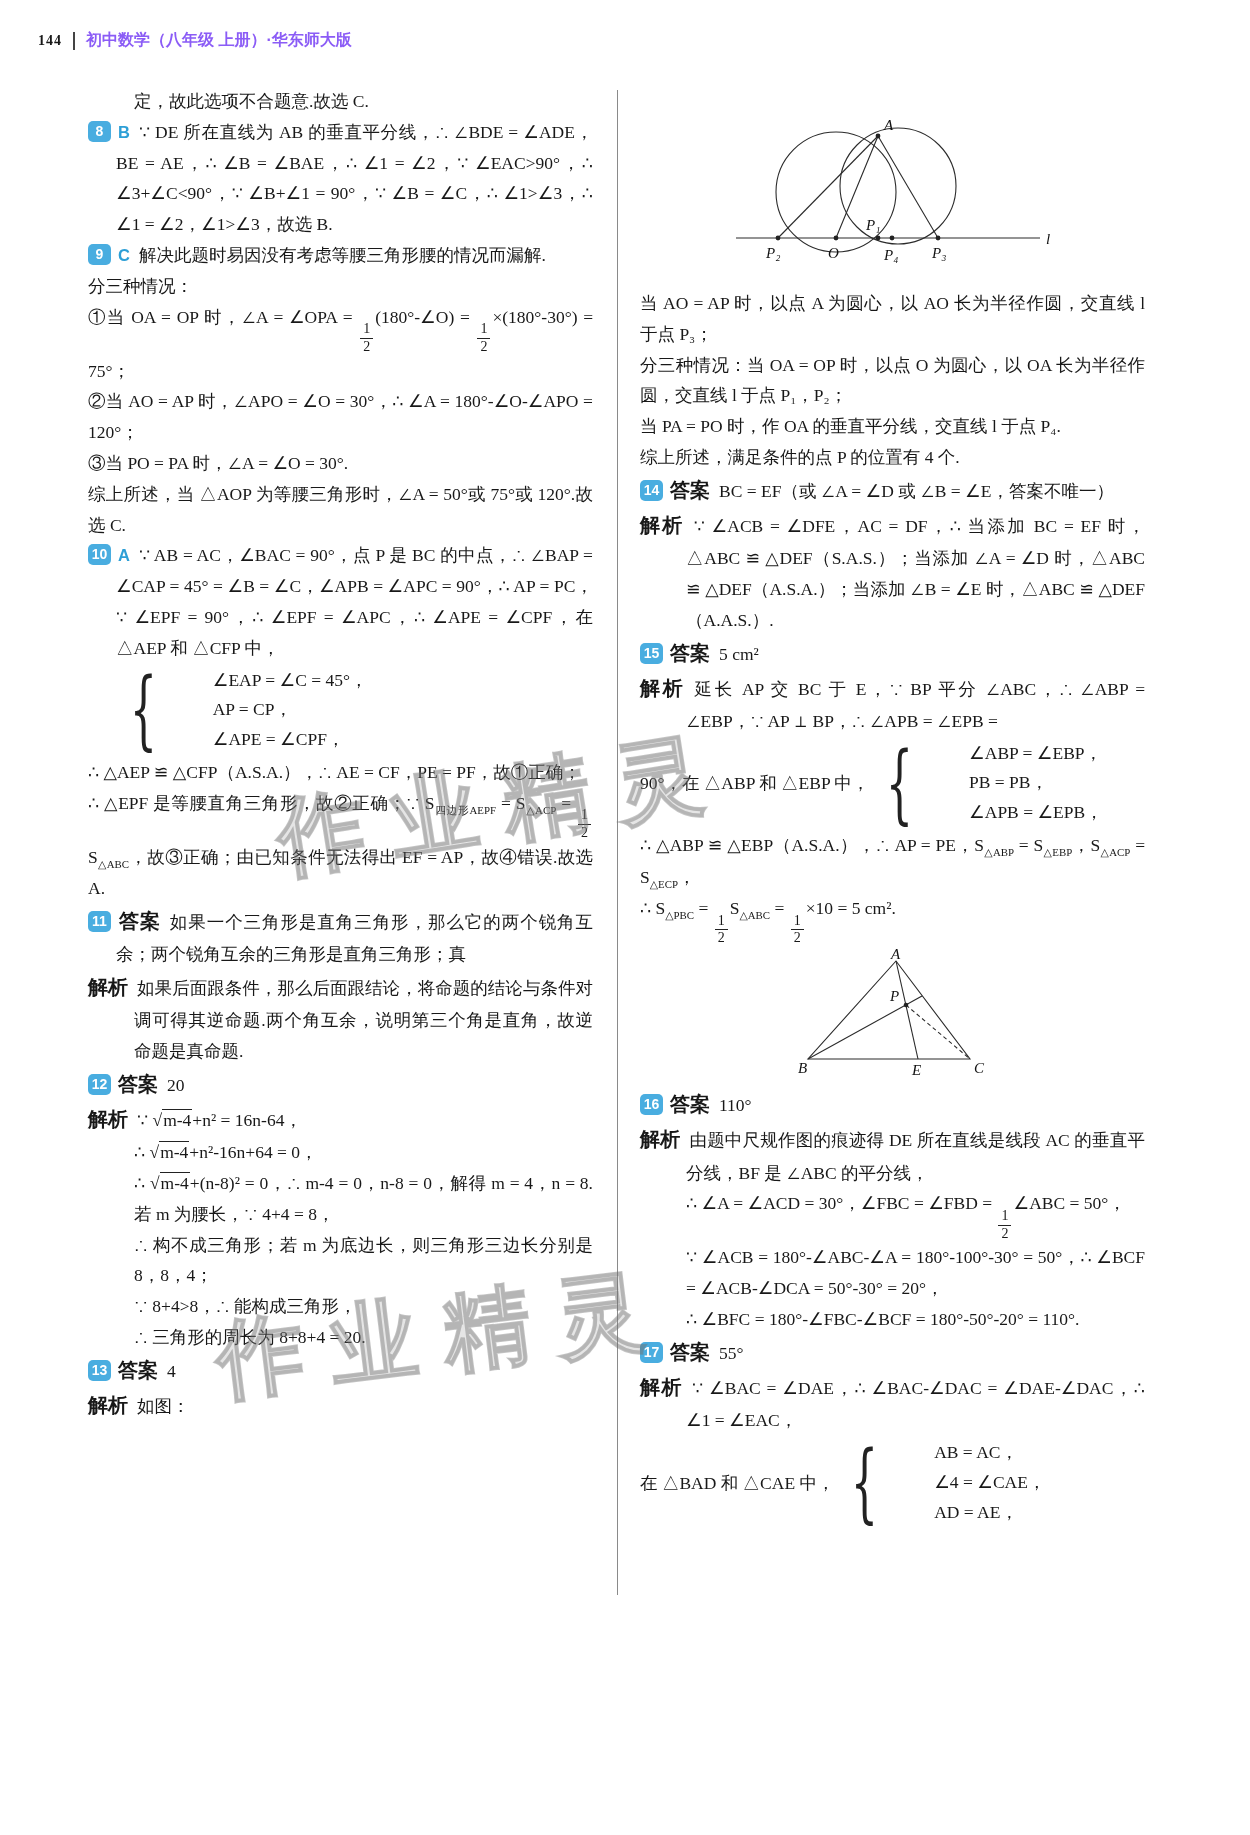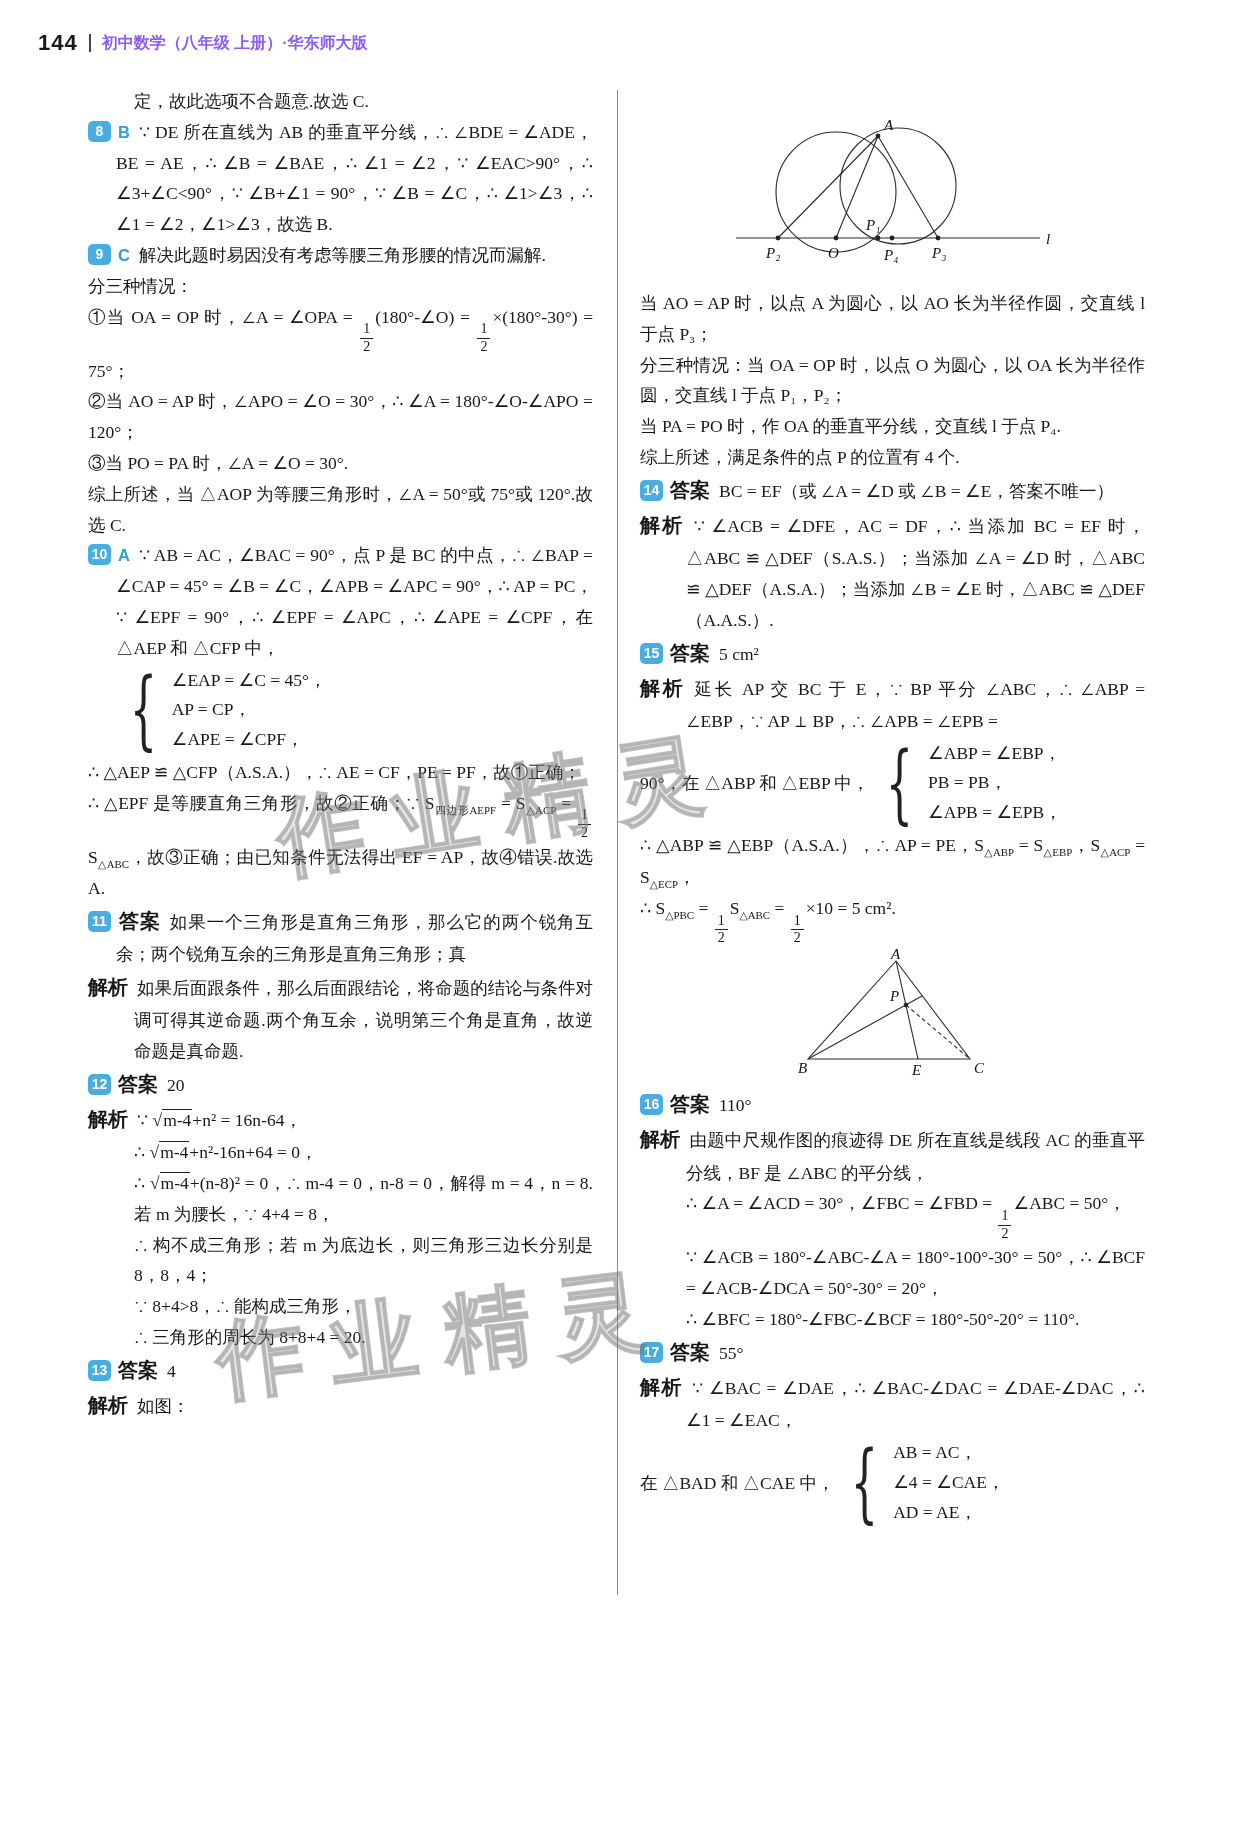--- a/index.html
+++ b/index.html
@@ -3,21 +3,21 @@
 <meta charset="utf-8">
 <style>
   * { box-sizing: border-box; margin: 0; padding: 0; }
   body { background:#e8e8e8; }
   .page{
     position:relative; width:1250px; height:1835px; background:#ffffff;
     overflow:hidden; font-family:"Liberation Serif", serif; color:#181818;
     margin:0 auto;
   }
   .header{ position:absolute; top:30px; left:38px; display:flex; align-items:center; }
-  .pagenum{ font-family:Liberation Sans, sans-serif; font-weight:bold; font-size:22px; letter-spacing:1px; }
+  .pagenum{ font-family:Liberation Serif, serif; font-weight:bold; font-size:14px; letter-spacing:1px; }
   .hdr-sep{ width:2px; height:18px; background:#444; margin:0 11px; }
   .booktitle{ font-family:"Liberation Sans",sans-serif; font-weight:bold; font-size:16px; color:#8b5cf6; }
 
   .columns{ position:absolute; top:86px; left:88px; display:flex; }
   .col{ width:505px; }
   .vdivider{ width:1px; background:#8a8a8a; margin:4px 22px 0 24px; height:1505px; }
 
   .para{ font-size:17.5px; line-height:1.76; text-align:justify; }
   .item{ padding-left:28px; text-indent:-28px; }
   .ind{ padding-left:46px; }
@@ -32,21 +32,21 @@
   .choice{ color:#2d9fd6; font-family:"Liberation Sans",sans-serif; font-weight:bold; font-size:16.5px; margin-right:9px; }
   .lbl{ font-family:"Liberation Sans",sans-serif; font-weight:bold; font-size:20px; margin-right:9px; }
 
   .cases{ display:flex; align-items:center; margin:2px 0 2px 28px; font-size:17.5px; }
   .cases.withpre{ margin-left:0; }
   .cases-pre{ margin-right:3px; }
   .brace{
     display:inline-block; font-family:"DejaVu Serif",serif; font-size:86px; line-height:0.95;
     transform:scaleX(0.5); transform-origin:center; color:#222; margin-right:1px; font-weight:400;
   }
-  .cases-lines{ display:inline-flex; flex-direction:column; }
+  .cases-lines{ display:inline-flex; flex-direction:column;margin-left:41px; }
   .cline{ line-height:1.7; }
 
   .frac{ display:inline-flex; flex-direction:column; align-items:center; vertical-align:-0.75em;
          font-size:0.8em; line-height:1.2; margin:0 2px; }
   .fnum{ border-bottom:1.3px solid #222; padding:0 3px; }
   .fden{ padding:0 3px; }
   .root{ white-space:nowrap; display:inline; }
   .rbody{ border-top:1.3px solid #222; padding:0 1px; }
   sub{ font-size:0.62em; }
 

